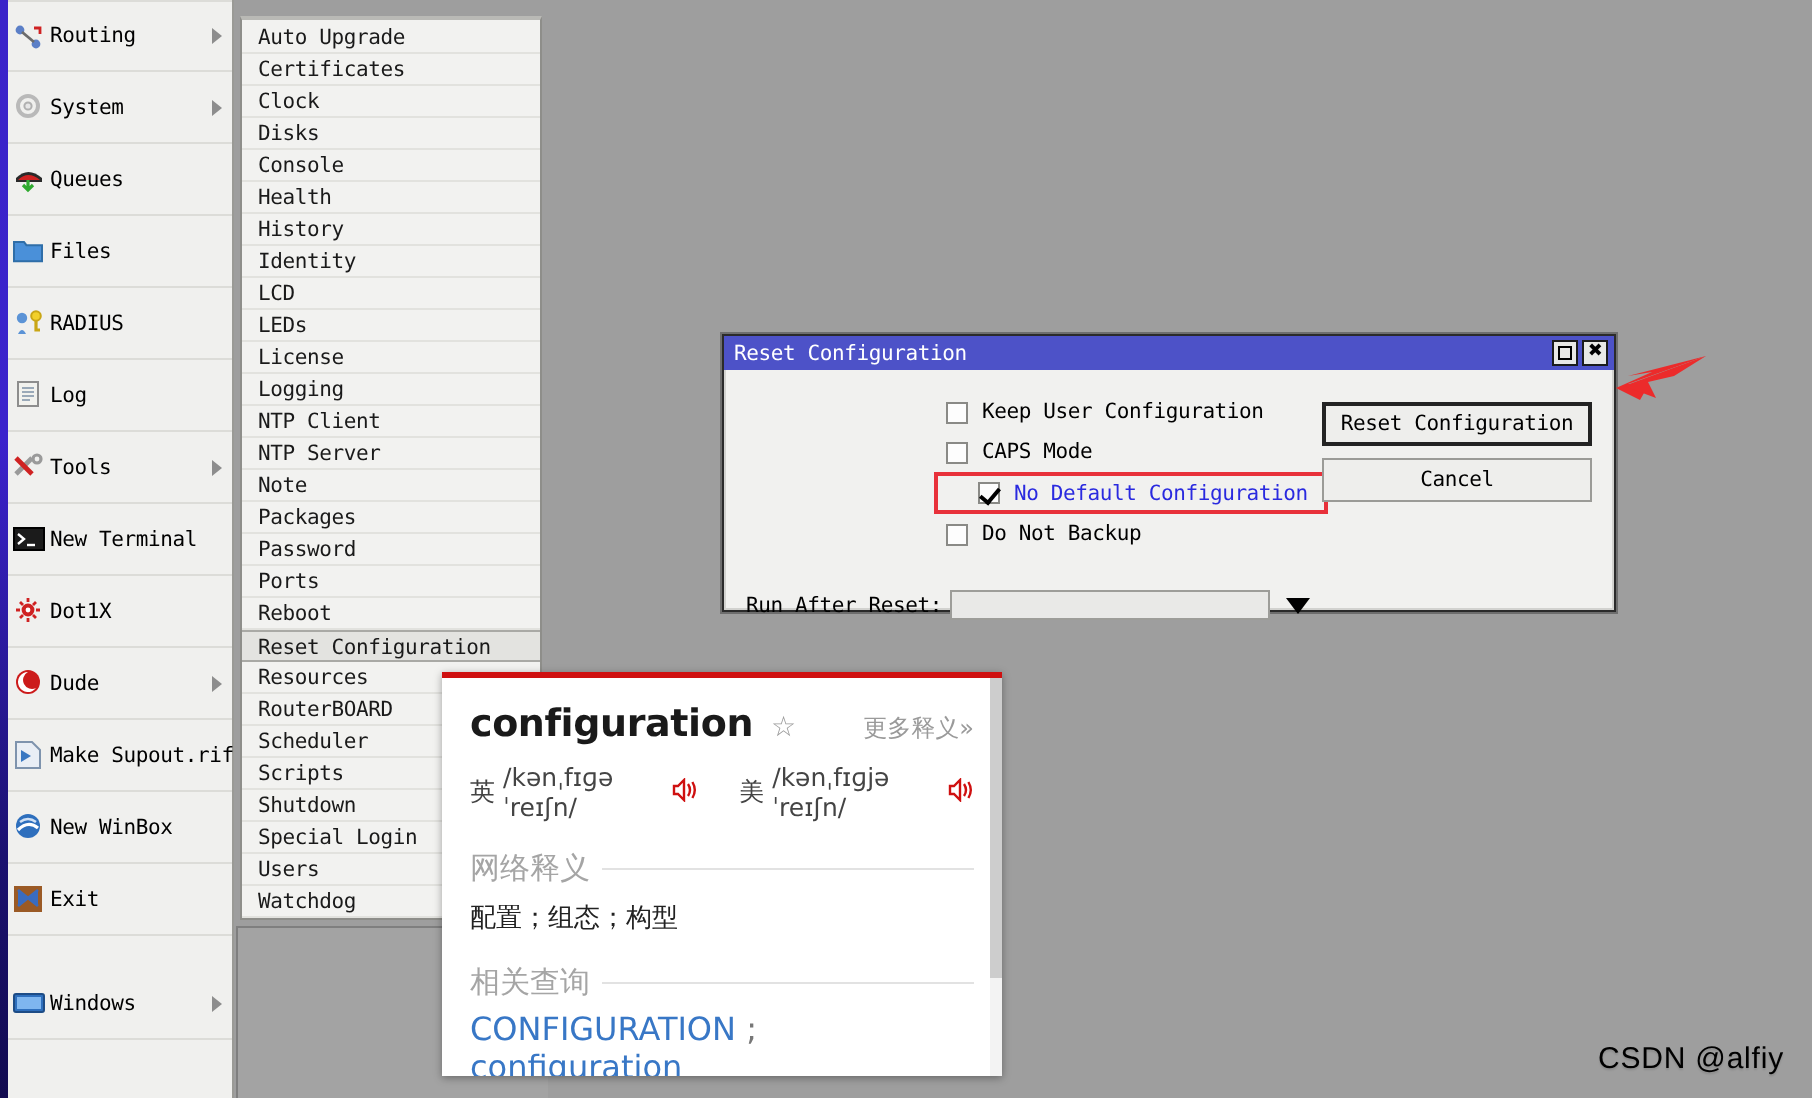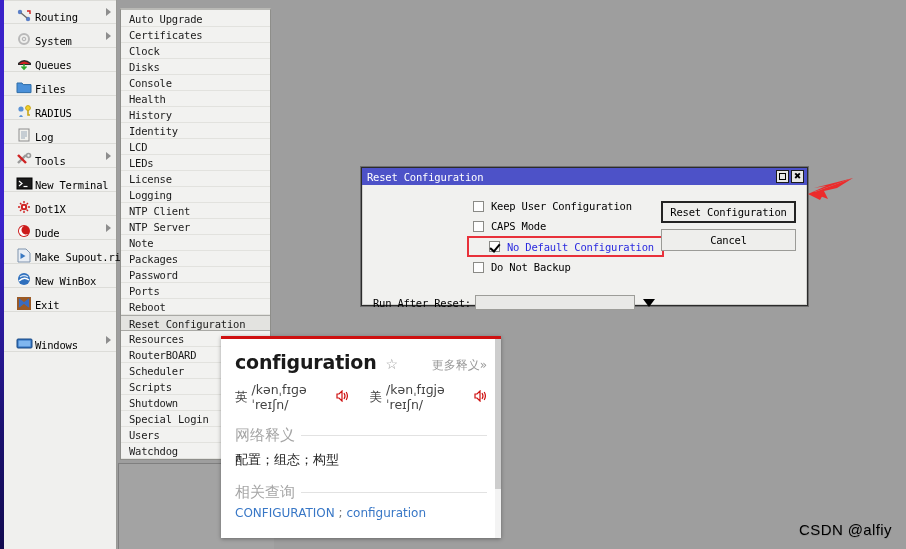--- a/index.html
+++ b/index.html
@@ -27,23 +27,23 @@
     position: absolute; left: 4px; top: 0;
     width: 113px; height: 549px;
     background: #f0f0ee;
     border-right: 1px solid #9a9a96;
     font-family: "DejaVu Sans Mono", monospace;
     font-size: 10.5px;
     color: #000;
   }
   .menu1 .mrow {
     position: relative;
-    height: 24px;
-    display: flex; align-items: flex-end;
-    padding-left: 12px;
+    height: 36px;
+    display: flex; align-items: center;
+    padding-left: 2px;
     border-bottom: 1px solid #dcdcd8;
     white-space: nowrap;
   }
   .menu1 .mrow.first { border-top: 1px solid #dcdcd8; }
   .menu1 .mrow .ico {
     width: 17px; height: 15px;
     flex: 0 0 17px;
     margin-right: 2px;
     position: relative;
     display: inline-block;
@@ -238,21 +238,21 @@
   .dict .defs { margin-top: 10px; font-size: 13px; color: #222; }
   .dict .sect {
     margin-top: 14px;
     display: flex; align-items: center;
     font-size: 15px; color: #a5a5a5;
   }
   .dict .sect .rule {
     flex: 1; height: 1px; background: #e2e2e2; margin-left: 6px;
   }
   .dict .sectbody { margin-top: 6px; font-size: 13px; color: #222; }
-  .dict .links { margin-top: 4px; font-size: 12px; }
+  .dict .links { margin-top: 4px; font-size: 16px; }
   .dict .links a { color: #3877c6; text-decoration: none; }
   .dict .links .sep { color: #777; }
   .dict .scrollbar {
     position: absolute; right: 0; top: 0; width: 6px; height: 202px;
     background: #f3f3f3;
   }
   .dict .scrollthumb {
     position: absolute; right: 0; top: 0; width: 6px; height: 150px;
     background: #cdcdcd;
   }

